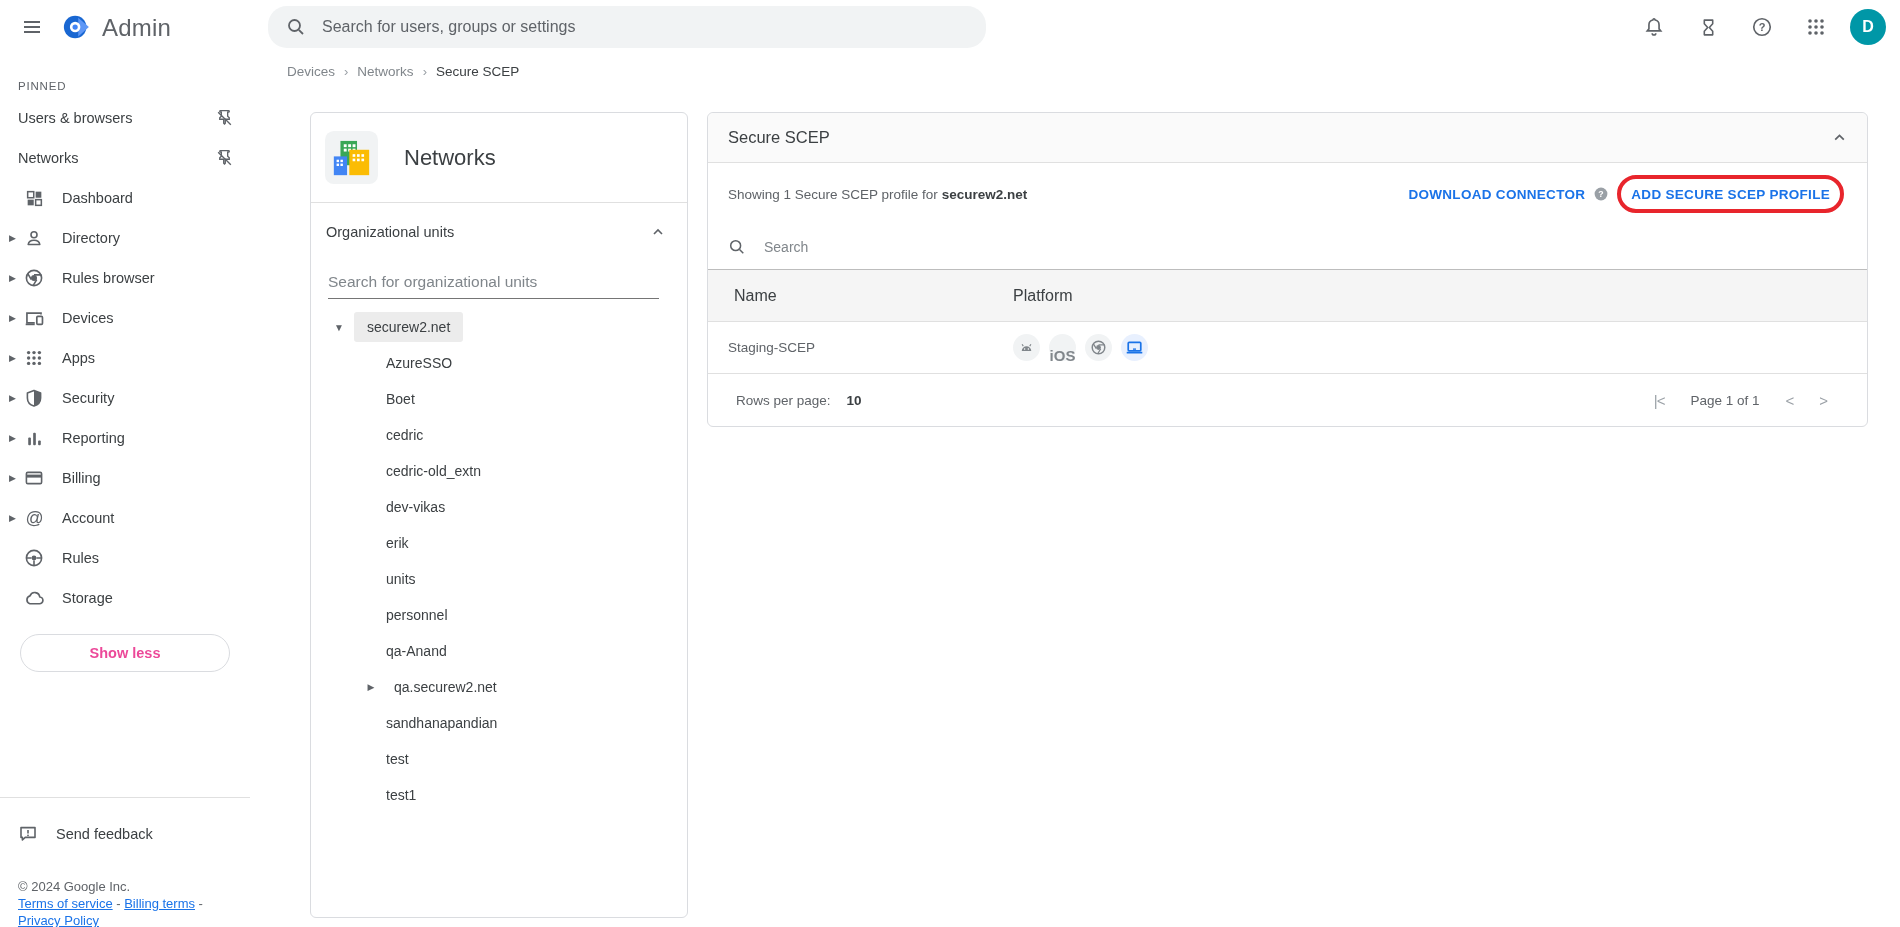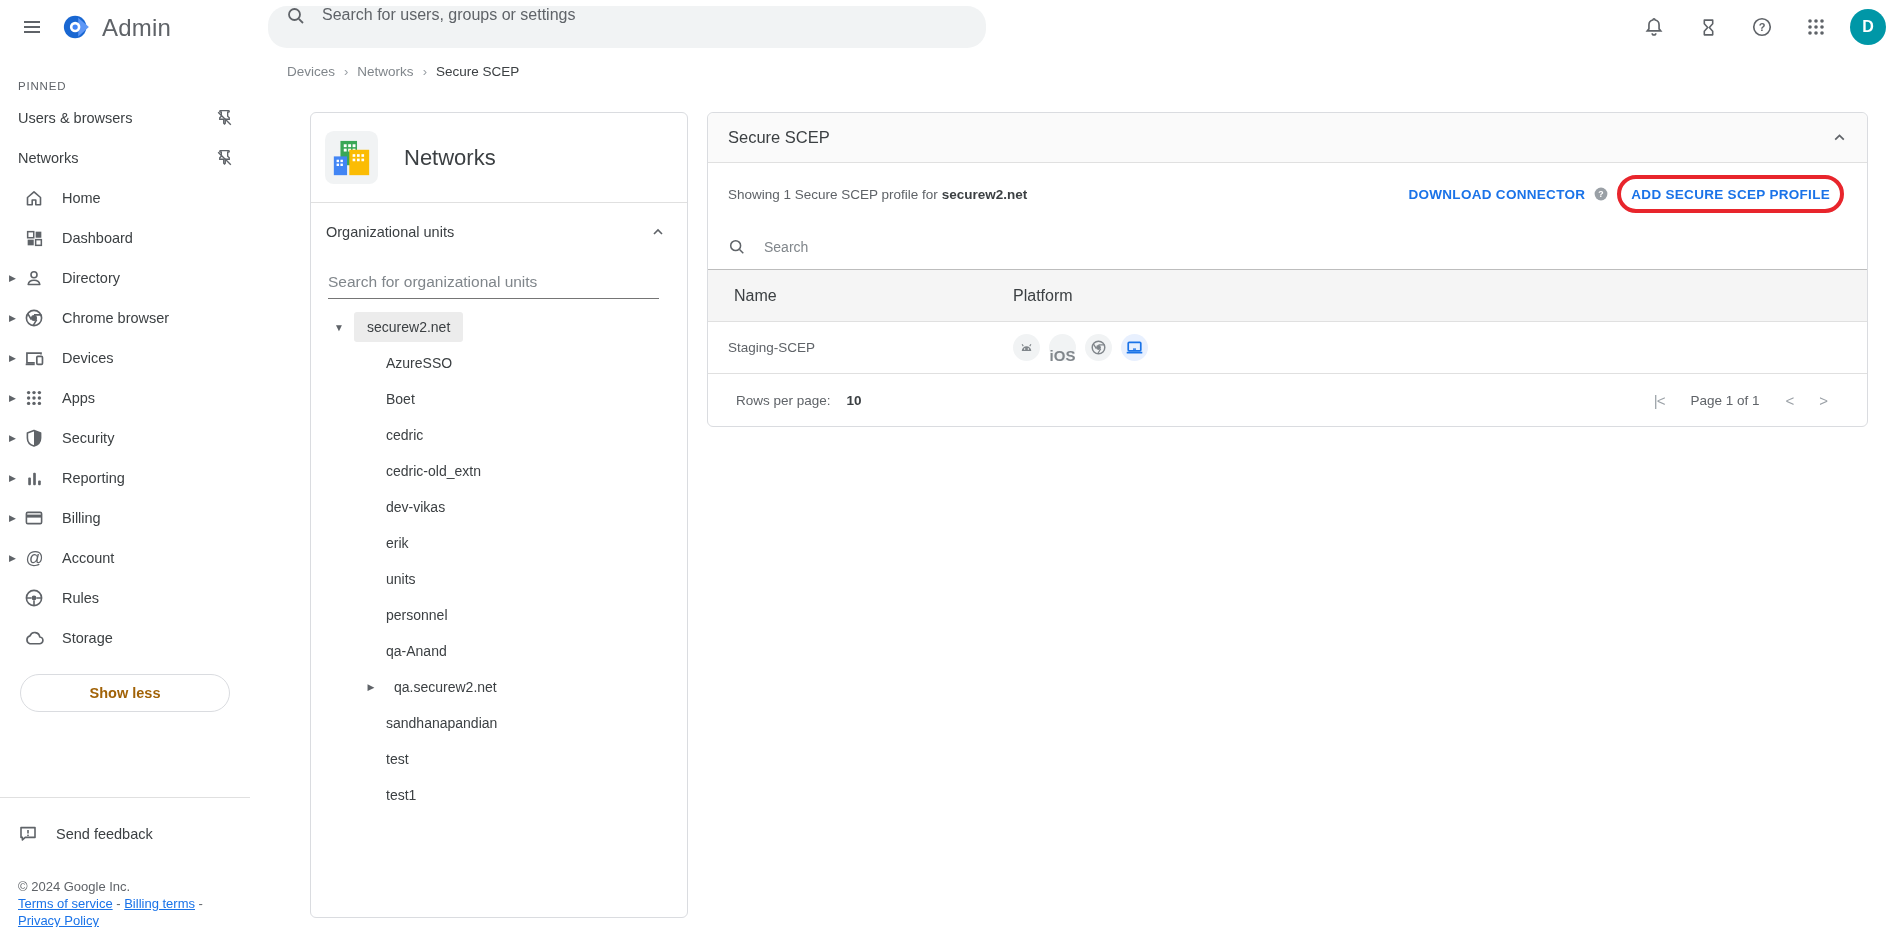--- a/index.html
+++ b/index.html
@@ -4,21 +4,21 @@
 <style>
   * { margin:0; padding:0; box-sizing:border-box; }
   html,body { width:1900px; height:927px; background:#fff; font-family:"Liberation Sans",sans-serif; color:#3c4043; overflow:hidden; }
   .icon { display:inline-flex; align-items:center; justify-content:center; flex:0 0 auto; }
 
   
   .topbar { position:absolute; left:0; top:0; width:1900px; height:54px; background:#fff; display:flex; align-items:center; }
   .hamburger { width:48px; height:48px; margin-left:8px; display:flex; align-items:center; justify-content:center; cursor:pointer; }
   .brand { display:flex; align-items:flex-end; gap:10px; margin-left:6px; }
   .brand-name { font-size:24px; color:#5f6368; letter-spacing:.2px; }
-  .searchbox { position:absolute; left:268px; top:6px; width:718px; height:42px; background:#f1f3f4; border-radius:19px; display:flex; align-items:flex-start; padding:0 18px; gap:16px; }
+  .searchbox { position:absolute; left:268px; top:6px; width:718px; height:42px; background:#f1f3f4; border-radius:19px; display:flex; align-items:center; padding:0 18px; gap:16px; }
   .searchbox input { border:none; outline:none; background:transparent; font-size:16px; color:#3c4043; width:100%; font-family:inherit; }
   .searchbox input::placeholder { color:#5f6368; }
   .topbar-right { position:absolute; right:14px; top:0; height:54px; display:flex; align-items:center; gap:14px; }
   .tb-btn { width:40px; height:40px; border-radius:50%; display:flex; align-items:center; justify-content:center; cursor:pointer; }
   .avatar { width:36px; height:36px; border-radius:50%; background:#0097a7; color:#fff; font-size:16px; font-weight:bold; display:flex; align-items:center; justify-content:center; cursor:pointer; }
 
   
   .breadcrumb { position:absolute; left:287px; top:64px; font-size:13.5px; color:#80868b; display:flex; align-items:center; gap:9px; }
   .breadcrumb .crumb { cursor:pointer; }
   .breadcrumb .sep { color:#9aa0a6; font-size:13px; }
@@ -28,21 +28,21 @@
   .sidebar { position:absolute; left:0; top:54px; width:250px; bottom:0; background:#fff; }
   .pinned-label { margin:26px 0 6px 18px; font-size:11.5px; letter-spacing:.8px; color:#5f6368; }
   .side-row { height:40px; display:flex; align-items:center; cursor:pointer; }
   .pinned-row { padding-left:18px; }
   .pinned-row .lbl { flex:1; font-size:14.5px; color:#3c4043; }
   .pinned-row .pin { margin-right:16px; }
   .nav-row { padding-left:5px; }
   .nav-arrow { width:15px; font-size:9px; color:#5f6368; text-align:center; }
   .nav-ic { width:22px; margin-left:3px; }
   .nav-lbl { margin-left:17px; font-size:14.5px; color:#3c4043; }
-  .showless { margin:16px auto 0 auto; display:block; width:210px; height:38px; border:1px solid #dadce0; border-radius:19px; background:#fff; color:#a16207; font-size:14.5px; font-weight:bold; font-family:inherit; cursor:pointer; }
+  .showless { margin:16px auto 0 auto; display:block; width:210px; height:38px; border:1px solid #dadce0; border-radius:19px; background:#fff; color:#ec4899; font-size:14.5px; font-weight:bold; font-family:inherit; cursor:pointer; }
   .side-divider { position:absolute; left:0; right:0; top:743px; border-top:1px solid #e0e0e0; }
   .feedback-row { position:absolute; left:0; top:758px; width:250px; height:44px; display:flex; align-items:center; padding-left:18px; gap:18px; cursor:pointer; }
   .feedback-row .lbl { font-size:14.5px; color:#3c4043; }
   .side-footer { position:absolute; left:18px; top:824px; font-size:13px; color:#5f6368; line-height:17px; }
   .side-footer a { color:#1a73e8; text-decoration:underline; cursor:pointer; }
 
   
   .card { position:absolute; background:#fff; border:1px solid #dadce0; border-radius:6px; }
 
   
@@ -190,29 +190,20 @@
   <div class="side-row pinned-row">
     <span class="lbl">Networks</span>
     <span class="icon pin">
       <svg width="19" height="19" viewBox="0 0 24 24">
           <path d="M16 9V4h1a1 1 0 0 0 0-2H7a1 1 0 0 0 0 2h1v5l-2 2v2h5v5l1 1 1-1v-5h5v-2l-2-2z" fill="none" stroke="#5f6368" stroke-width="1.7"></path>
           <path d="M4 4l16 16" stroke="#5f6368" stroke-width="1.7"></path>
         </svg>
     </span>
   </div>
 
-  <div class="side-row nav-row">
-    <span class="nav-arrow"></span>
-    <span class="icon nav-ic">
-      <svg width="20" height="20" viewBox="0 0 20 20">
-          <path d="M3.5 9.5 L10 3.8 L16.5 9.5 V16.8 H11.8 V12 H8.2 V16.8 H3.5 Z" fill="none" stroke="#5f6368" stroke-width="1.6" stroke-linejoin="round"></path>
-        </svg>
-    </span>
-    <span class="nav-lbl">Home</span>
-  </div>
 
   <div class="side-row nav-row">
     <span class="nav-arrow"></span>
     <span class="icon nav-ic">
       <svg width="19" height="19" viewBox="0 0 20 20">
           <rect x="2.8" y="2.8" width="6.4" height="6.4" fill="none" stroke="#5f6368" stroke-width="1.6"></rect>
           <rect x="11.2" y="2.8" width="6" height="6.4" fill="#5f6368"></rect>
           <rect x="2.8" y="11.2" width="6.4" height="6" fill="#5f6368"></rect>
           <rect x="11.2" y="11.2" width="6" height="6" fill="none" stroke="#5f6368" stroke-width="1.6"></rect>
         </svg>
@@ -233,21 +224,21 @@
 
   <div class="side-row nav-row">
     <span class="nav-arrow">▶</span>
     <span class="icon nav-ic">
       <svg width="20" height="20" viewBox="0 0 20 20">
           <circle cx="10" cy="10" r="7.6" fill="none" stroke="#5f6368" stroke-width="1.6"></circle>
           <circle cx="10" cy="10" r="3" fill="#5f6368"></circle>
           <path d="M10 6.9h7.3M7.3 11.5 3.6 5.3M12.7 11.6 9.1 17.6" stroke="#5f6368" stroke-width="1.6"></path>
         </svg>
     </span>
-    <span class="nav-lbl">Chrome browser</span>
+    <span class="nav-lbl">Rules browser</span>
   </div>
 
   <div class="side-row nav-row">
     <span class="nav-arrow">▶</span>
     <span class="icon nav-ic">
       <svg width="21" height="21" viewBox="0 0 20 20">
           <path d="M2.8 6.2V4.8h13.4v1.4M2.8 6.2v8h7.4" fill="none" stroke="#5f6368" stroke-width="1.6"></path>
           <path d="M1.6 15.6h8.6" stroke="#5f6368" stroke-width="1.6"></path>
           <rect x="12.2" y="8" width="5.4" height="7.6" rx="1" fill="none" stroke="#5f6368" stroke-width="1.6"></rect>
         </svg>

